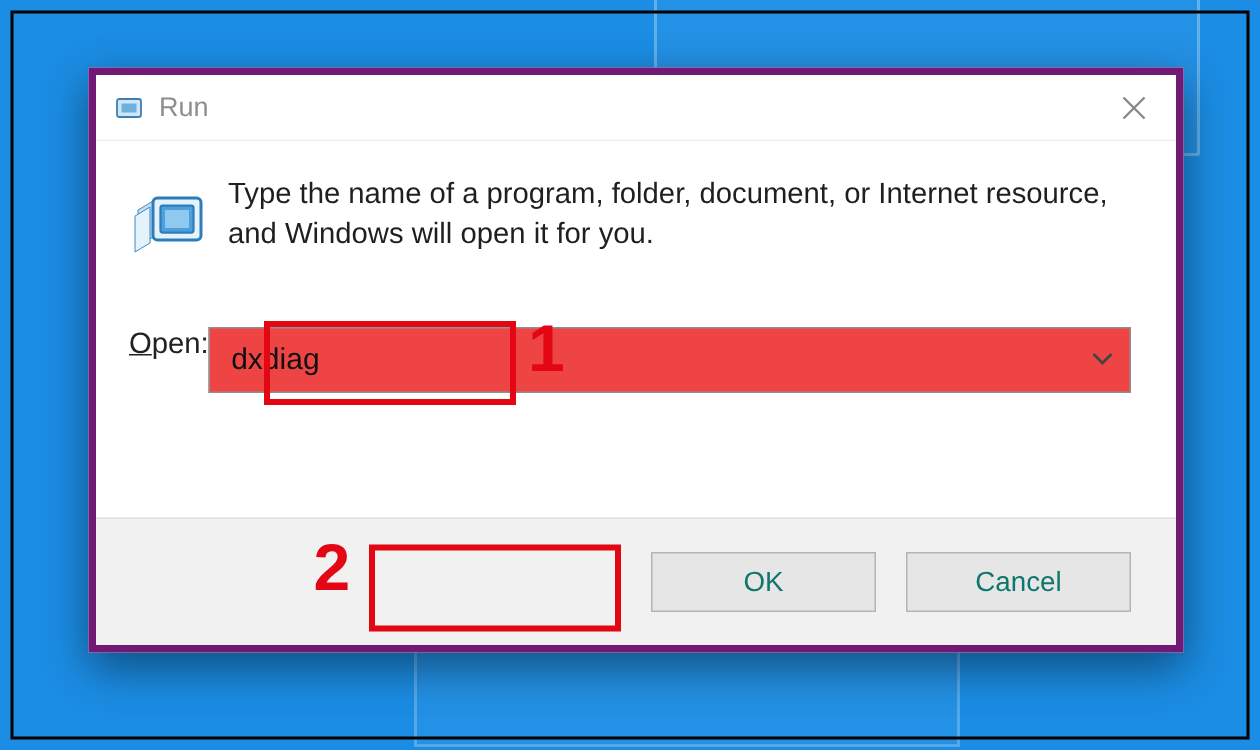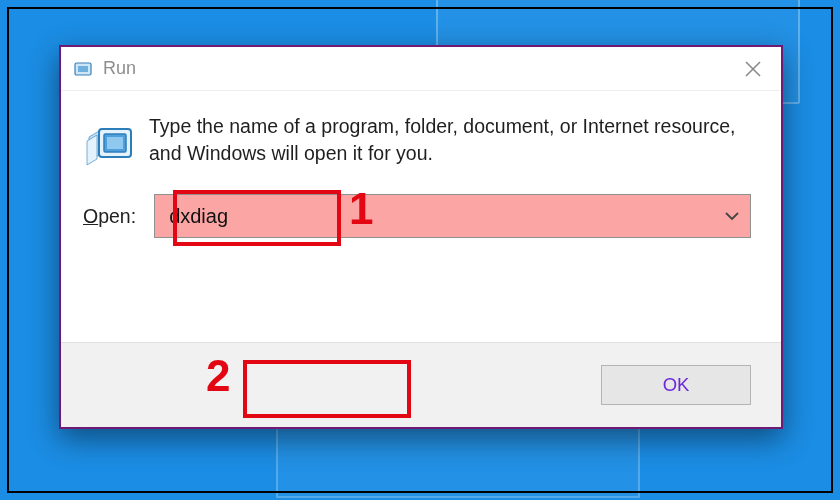--- a/index.html
+++ b/index.html
@@ -46,21 +46,21 @@
     border: 2px solid rgba(255,255,255,0.22);
     background: rgba(255,255,255,0.04);
   }
   .dialog {
     position: absolute;
     left: 59px;
     top: 45px;
     width: 720px;
     height: 380px;
     background: #fff;
-    border: 2px solid #701a75;
+    border: 5px solid #701a75;
     box-shadow: 0 10px 28px rgba(0,0,0,0.45);
     color: #222;
     display: flex;
     flex-direction: column;
   }
   .titlebar {
     height: 44px;
     display: flex;
     align-items: center;
     padding: 0 0 0 12px;
@@ -110,36 +110,36 @@
     flex: 0 0 auto;
   }
   .instruction-text {
     font-size: 19.5px;
     line-height: 1.38;
     color: #1f1f1f;
     padding-top: 2px;
   }
   .open-row {
     display: flex;
-    align-items: center;
-    margin-top: 21px;
-    gap: 18px;
+    align-items: flex-start;
+    margin-top: 42px;
+    gap: 0;
     position: relative;
   }
   .open-label {
     font-size: 19.5px;
     color: #222;
   }
   .open-label .ul { text-decoration: underline; }
   .combo {
     position: relative;
     flex: 1 1 auto;
     height: 42px;
     border: 1px solid #909090;
-    background: #fca5a5;
+    background: #ef4444;
     display: flex;
     align-items: center;
   }
   .combo input {
     border: none;
     outline: none;
     width: 100%;
     height: 100%;
     padding: 0 40px 0 14px;
     font-size: 20px;
@@ -178,21 +178,21 @@
     gap: 20px;
     position: relative;
   }
   .win-btn {
     min-width: 150px;
     height: 40px;
     background: #e6e6e6;
     border: 1px solid #b4b4b4;
     font-size: 18.5px;
     font-family: inherit;
-    color: #6d28d9;
+    color: #0f766e;
     cursor: default;
     padding: 0 8px;
     position: relative;
   }
   .win-btn .ul { text-decoration: underline; }
   .annot-ok {
     position: absolute;
     border: 4px solid #e30613;
     pointer-events: none;
   }
@@ -257,18 +257,21 @@
     </div>
 
     <div class="button-area">
       <div class="annot-number" style="left:145px; top:8px;">2</div>
 
       <button class="win-btn">
         <span>OK</span>
       </button>
       <div class="annot-ok" style="left:182px; top:17px; width:160px; height:50px;"></div>
 
+      <button class="win-btn">
+        <span>Cancel</span>
+      </button>
     </div>
 
   </div>
 
   <div class="stage-border"></div>
 </div>
 
 </body></html>

